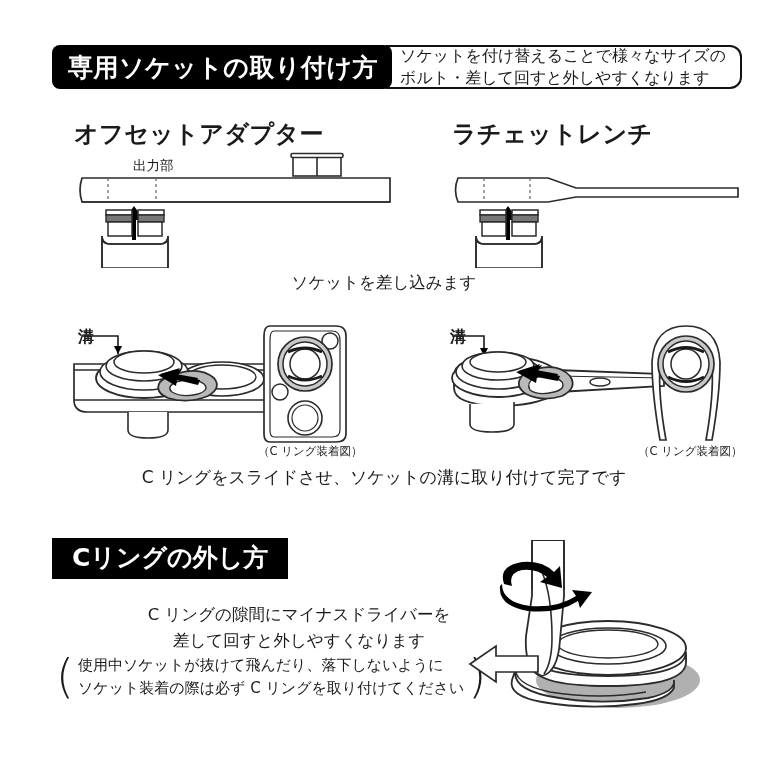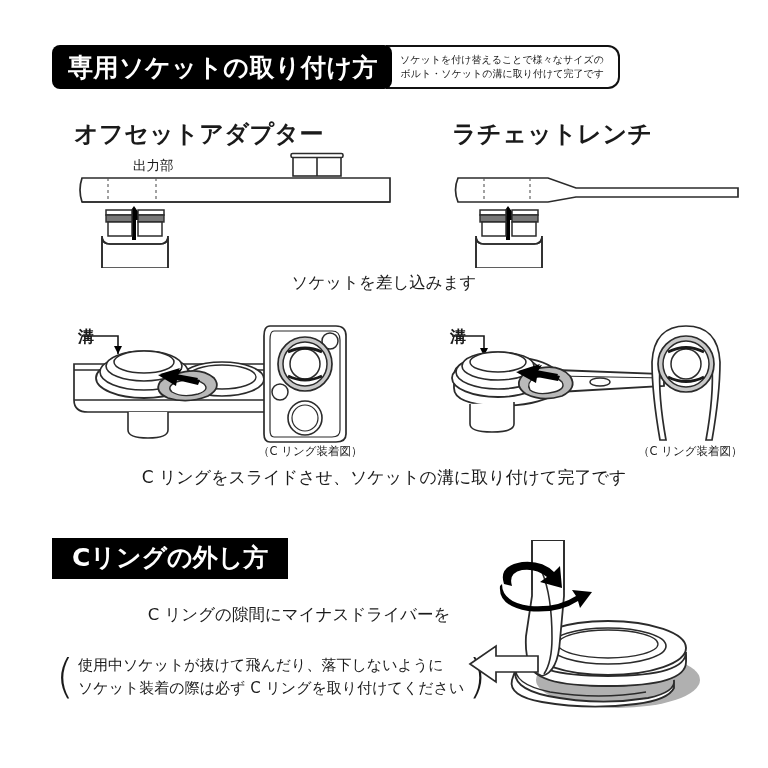--- a/index.html
+++ b/index.html
@@ -50,25 +50,24 @@
   .hdr-note {
     border: 2px solid #111111;
     border-left: none;
     border-radius: 0 12px 12px 0;
     background: #ffffff;
     margin-left: -6px;
     padding: 3px 14px 3px 14px;
     display: flex;
     flex-direction: column;
     justify-content: center;
-    font-size: 10px;
+    font-size: 16px;
     line-height: 1.38;
     white-space: nowrap;
     z-index: 1;
-    text-align: right;
   }
 
   
   .hdr-pill {
     position: absolute;
     left: 52px;
     top: 538px;
     background: #000000;
     color: #ffffff;
     border-radius: 0;
@@ -111,21 +110,21 @@
 </style>
 </head>
 <body>
 
 <div class="stage">
 
   <div class="hdr-band">
     <div class="hdr-black">専用ソケットの取り付け方</div>
     <div class="hdr-note">
       <span>ソケットを付け替えることで様々なサイズの</span>
-      <span>ボルト・ソケットの溝に取り付けて完了です</span>
+      <span>ボルト・差して回すと外しやすくなります</span>
     </div>
   </div>
 
   <div class="t subhead" style="left:74px; top:118px;">オフセットアダプター</div>
   <div class="t subhead" style="left:452px; top:118px;">ラチェットレンチ</div>
 
   <svg class="svg-abs" style="left:78px; top:148px;" width="320" height="120" viewBox="0 0 320 120">
 
     <g>
       <rect x="215" y="8" width="48" height="20" fill="#ffffff" stroke="#2b2b2b" stroke-width="1.6"></rect>
@@ -282,20 +281,21 @@
     <path d="M28 55 Q46 64 64 55" fill="none" stroke="#1a1a1a" stroke-width="3"></path>
   </svg>
   <div class="t inset-lbl" style="left:638px; top:444px;">（C リング装着図）</div>
 
   <div class="t cap-lg ctr" style="left:384px; top:466px;">C リングをスライドさせ、ソケットの溝に取り付けて完了です</div>
 
   <div class="hdr-pill">Cリングの外し方</div>
 
   <div class="t body-txt" style="left:262px; top:602px; transform:translateX(-50%); white-space:nowrap;margin-left:37px;">
     <div>C リングの隙間にマイナスドライバーを</div>
+    <div>差して回すと外しやすくなります</div>
   </div>
 
   <div class="paren-block" style="left:56px; top:654px;">
     <span class="paren">(</span>
     <span class="paren-body">
       <span>使用中ソケットが抜けて飛んだり、落下しないように</span>
       <span>ソケット装着の際は必ず C リングを取り付けてください</span>
     </span>
     <span class="paren">)</span>
   </div>

